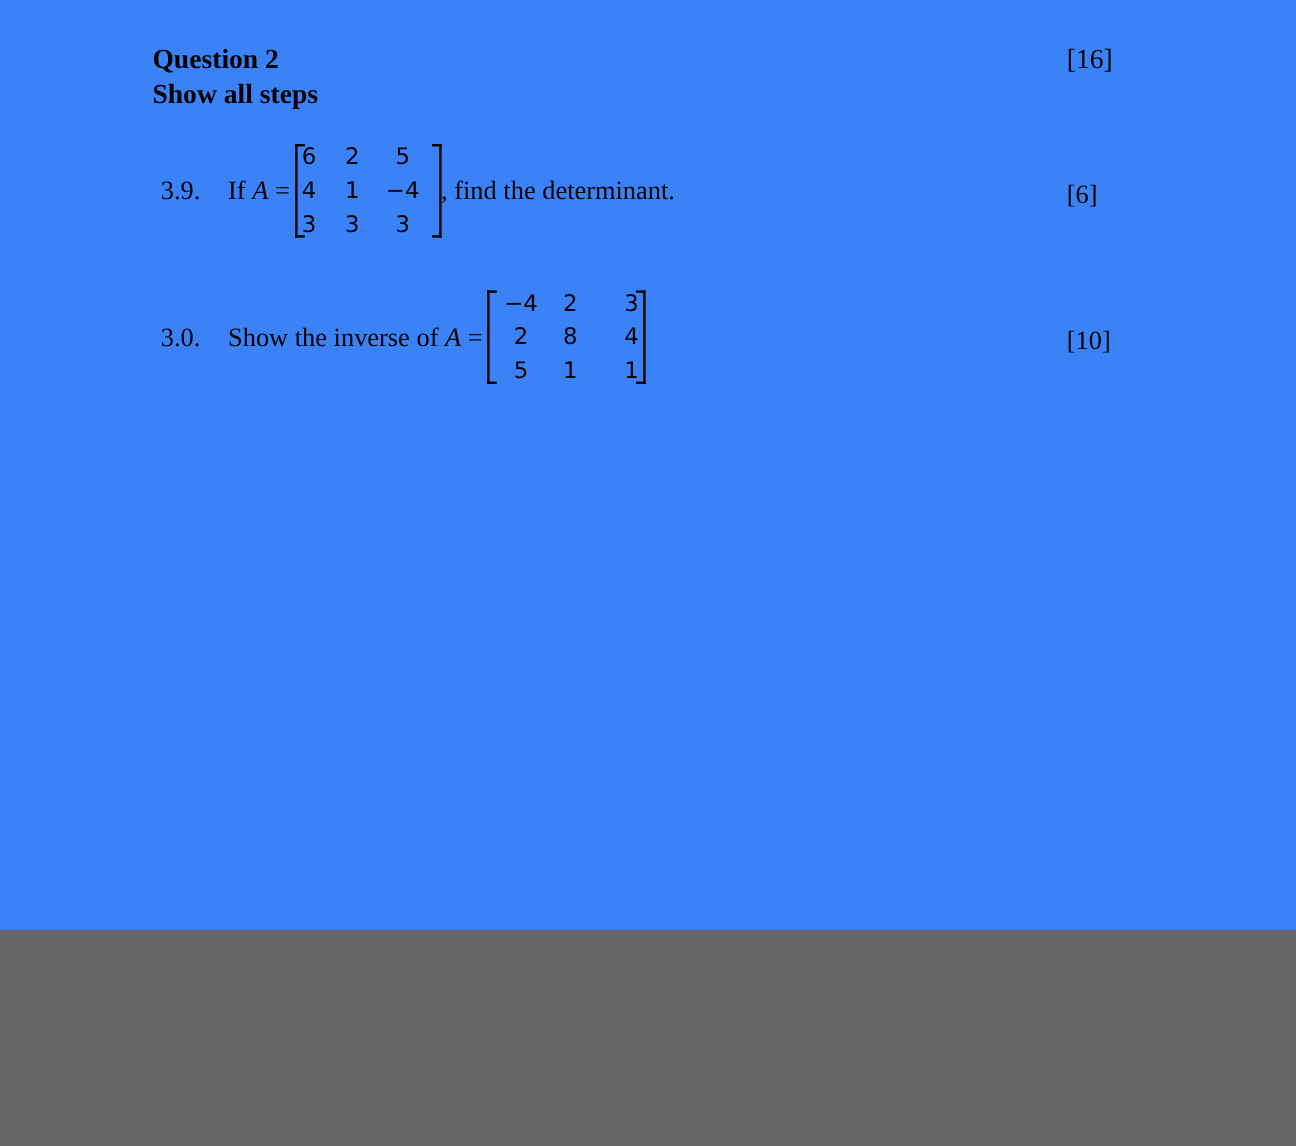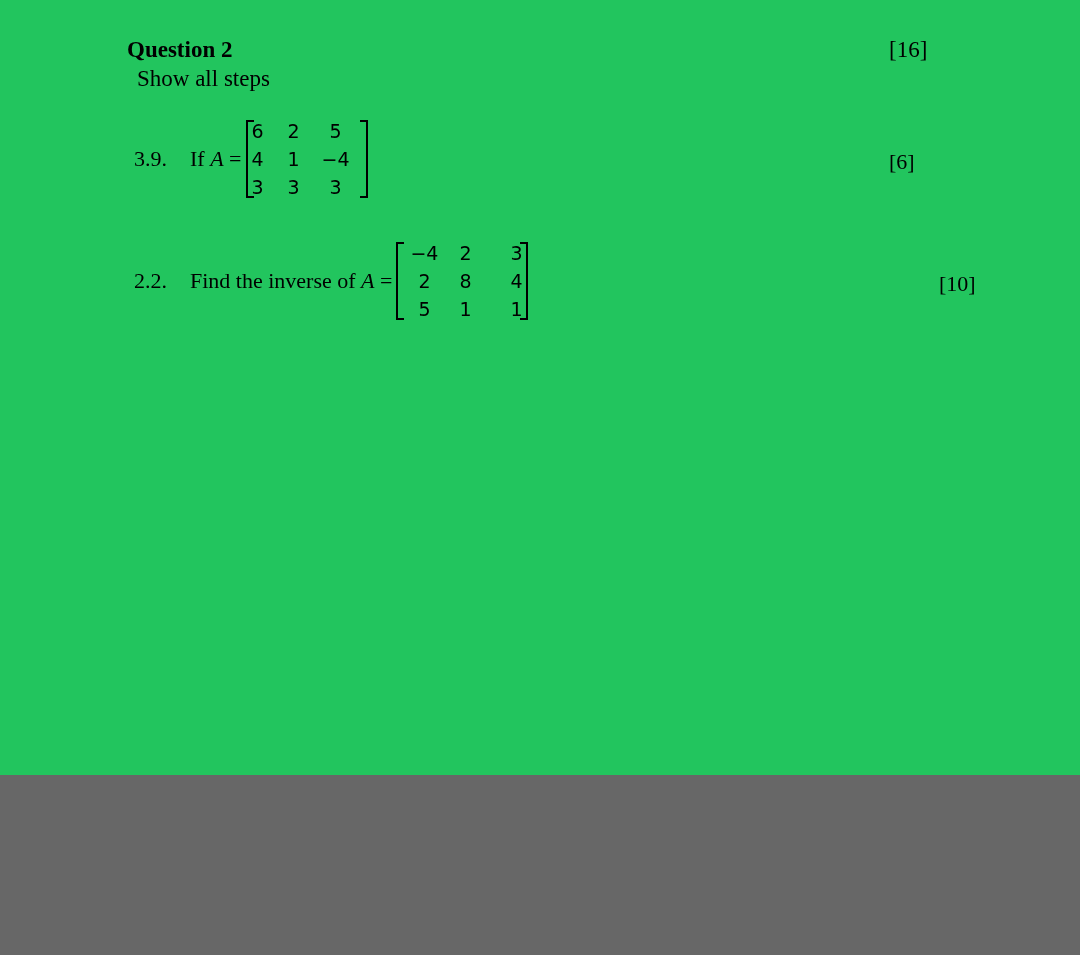--- a/index.html
+++ b/index.html
@@ -1,25 +1,25 @@
 <!DOCTYPE html>
 <html><head>
   <meta charset="utf-8">
   <style>
     html, body { margin: 0; padding: 0; }
     body {
       width: 1080px; height: 955px; position: relative; overflow: hidden;
       background: #ffffff; color: #000;
       font-family: "Liberation Serif", "DejaVu Serif", serif;
     }
-    .page { position: absolute; left: 0; top: 0; width: 1080px; height: 775px; background: #22c55e; }
+    .page { position: absolute; left: 0; top: 0; width: 1080px; height: 775px; background: #3b82f6; }
     .footer-gray { position: absolute; left: 0; top: 775px; width: 1080px; height: 180px; background: #676767; }
 
     .q-title { position: absolute; left: 127px; top: 36px; font-size: 23px; font-weight: bold; line-height: 28px; }
-    .q-sub   { position: absolute; left: 137px; top: 65px; font-size: 23px; font-weight: normal; line-height: 28px; }
+    .q-sub   { position: absolute; left: 127px; top: 65px; font-size: 23px; font-weight: bold; line-height: 28px; }
     .q-marks { position: absolute; left: 889px; top: 36px; font-size: 23px; font-weight: normal; line-height: 28px; }
 
     .item { position: absolute; font-size: 22px; line-height: 26px; display: flex; align-items: center; }
     .item .num { display: inline-block; width: 56px; }
     .item .italic { font-style: italic; }
     .marks { position: absolute; font-size: 22px; line-height: 26px; }
 
     .matrix {
       display: inline-grid; position: relative; margin: 0 4px;
       font-family: "DejaVu Sans", "Liberation Sans", sans-serif; font-size: 19px;
@@ -53,34 +53,35 @@
       <span class="cell">6</span>
       <span class="cell">2</span>
       <span class="cell">5</span>
       <span class="cell">4</span>
       <span class="cell">1</span>
       <span class="cell">−4</span>
       <span class="cell">3</span>
       <span class="cell">3</span>
       <span class="cell">3</span>
     </span>
+    <span style="margin-left:-4px">, find the determinant.</span>
   </div>
   <div class="marks" style="left:889px; top:149px;">[6]</div>
 
   <div class="item" style="left:134px; top:240px;">
-    <span class="num">2.2.</span>
-    <span>Find the inverse of</span>&nbsp;<span class="italic">A</span>&nbsp;<span>=</span>
+    <span class="num">3.0.</span>
+    <span>Show the inverse of</span>&nbsp;<span class="italic">A</span>&nbsp;<span>=</span>
     <span class="matrix m2">
       <span class="cell">−4</span>
       <span class="cell">2</span>
       <span class="cell">3</span>
       <span class="cell">2</span>
       <span class="cell">8</span>
       <span class="cell">4</span>
       <span class="cell">5</span>
       <span class="cell">1</span>
       <span class="cell">1</span>
     </span>
   </div>
-  <div class="marks" style="left:939px; top:271px;">[10]</div>
+  <div class="marks" style="left:889px; top:271px;">[10]</div>
 </div>
 
 <div class="footer-gray"></div>
 
 </body></html>

